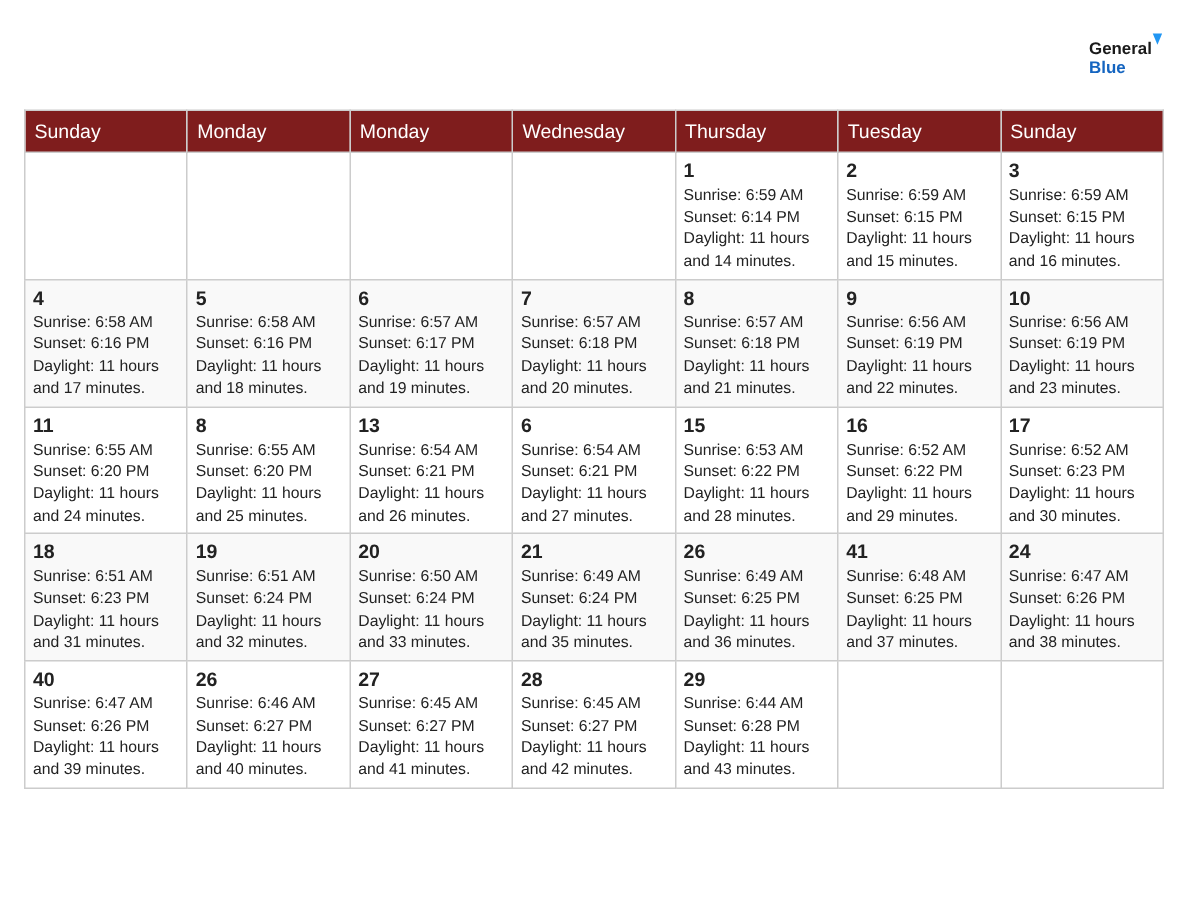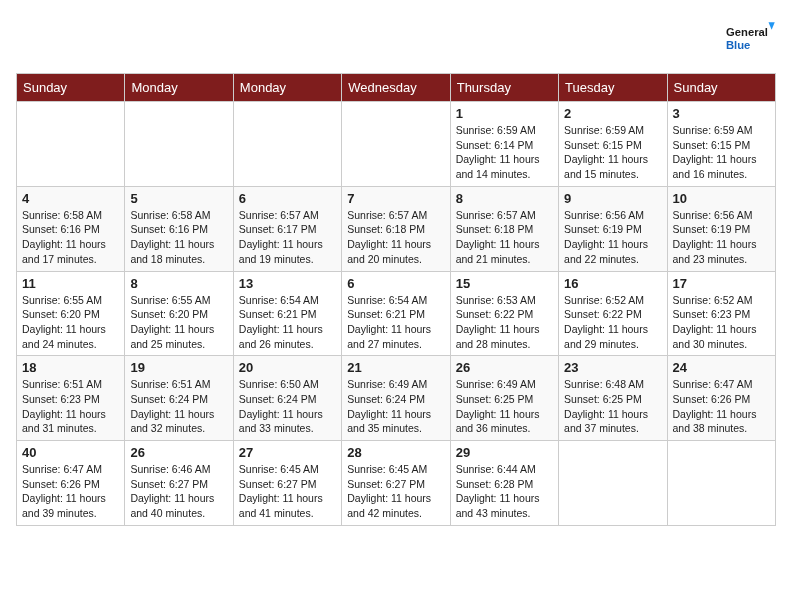--- a/index.html
+++ b/index.html
@@ -204,21 +204,21 @@
         </td>
         <td>
           <span class="day-num">21</span>
           <div class="day-info">Sunrise: 6:49 AM<br>Sunset: 6:24 PM<br>Daylight: 11 hours and 35 minutes.</div>
         </td>
         <td>
           <span class="day-num">26</span>
           <div class="day-info">Sunrise: 6:49 AM<br>Sunset: 6:25 PM<br>Daylight: 11 hours and 36 minutes.</div>
         </td>
         <td>
-          <span class="day-num">23</span>
+          <span class="day-num">41</span>
           <div class="day-info">Sunrise: 6:48 AM<br>Sunset: 6:25 PM<br>Daylight: 11 hours and 37 minutes.</div>
         </td>
         <td>
           <span class="day-num">24</span>
           <div class="day-info">Sunrise: 6:47 AM<br>Sunset: 6:26 PM<br>Daylight: 11 hours and 38 minutes.</div>
         </td>
       </tr>
       <tr>
         <td>
           <span class="day-num">40</span>

